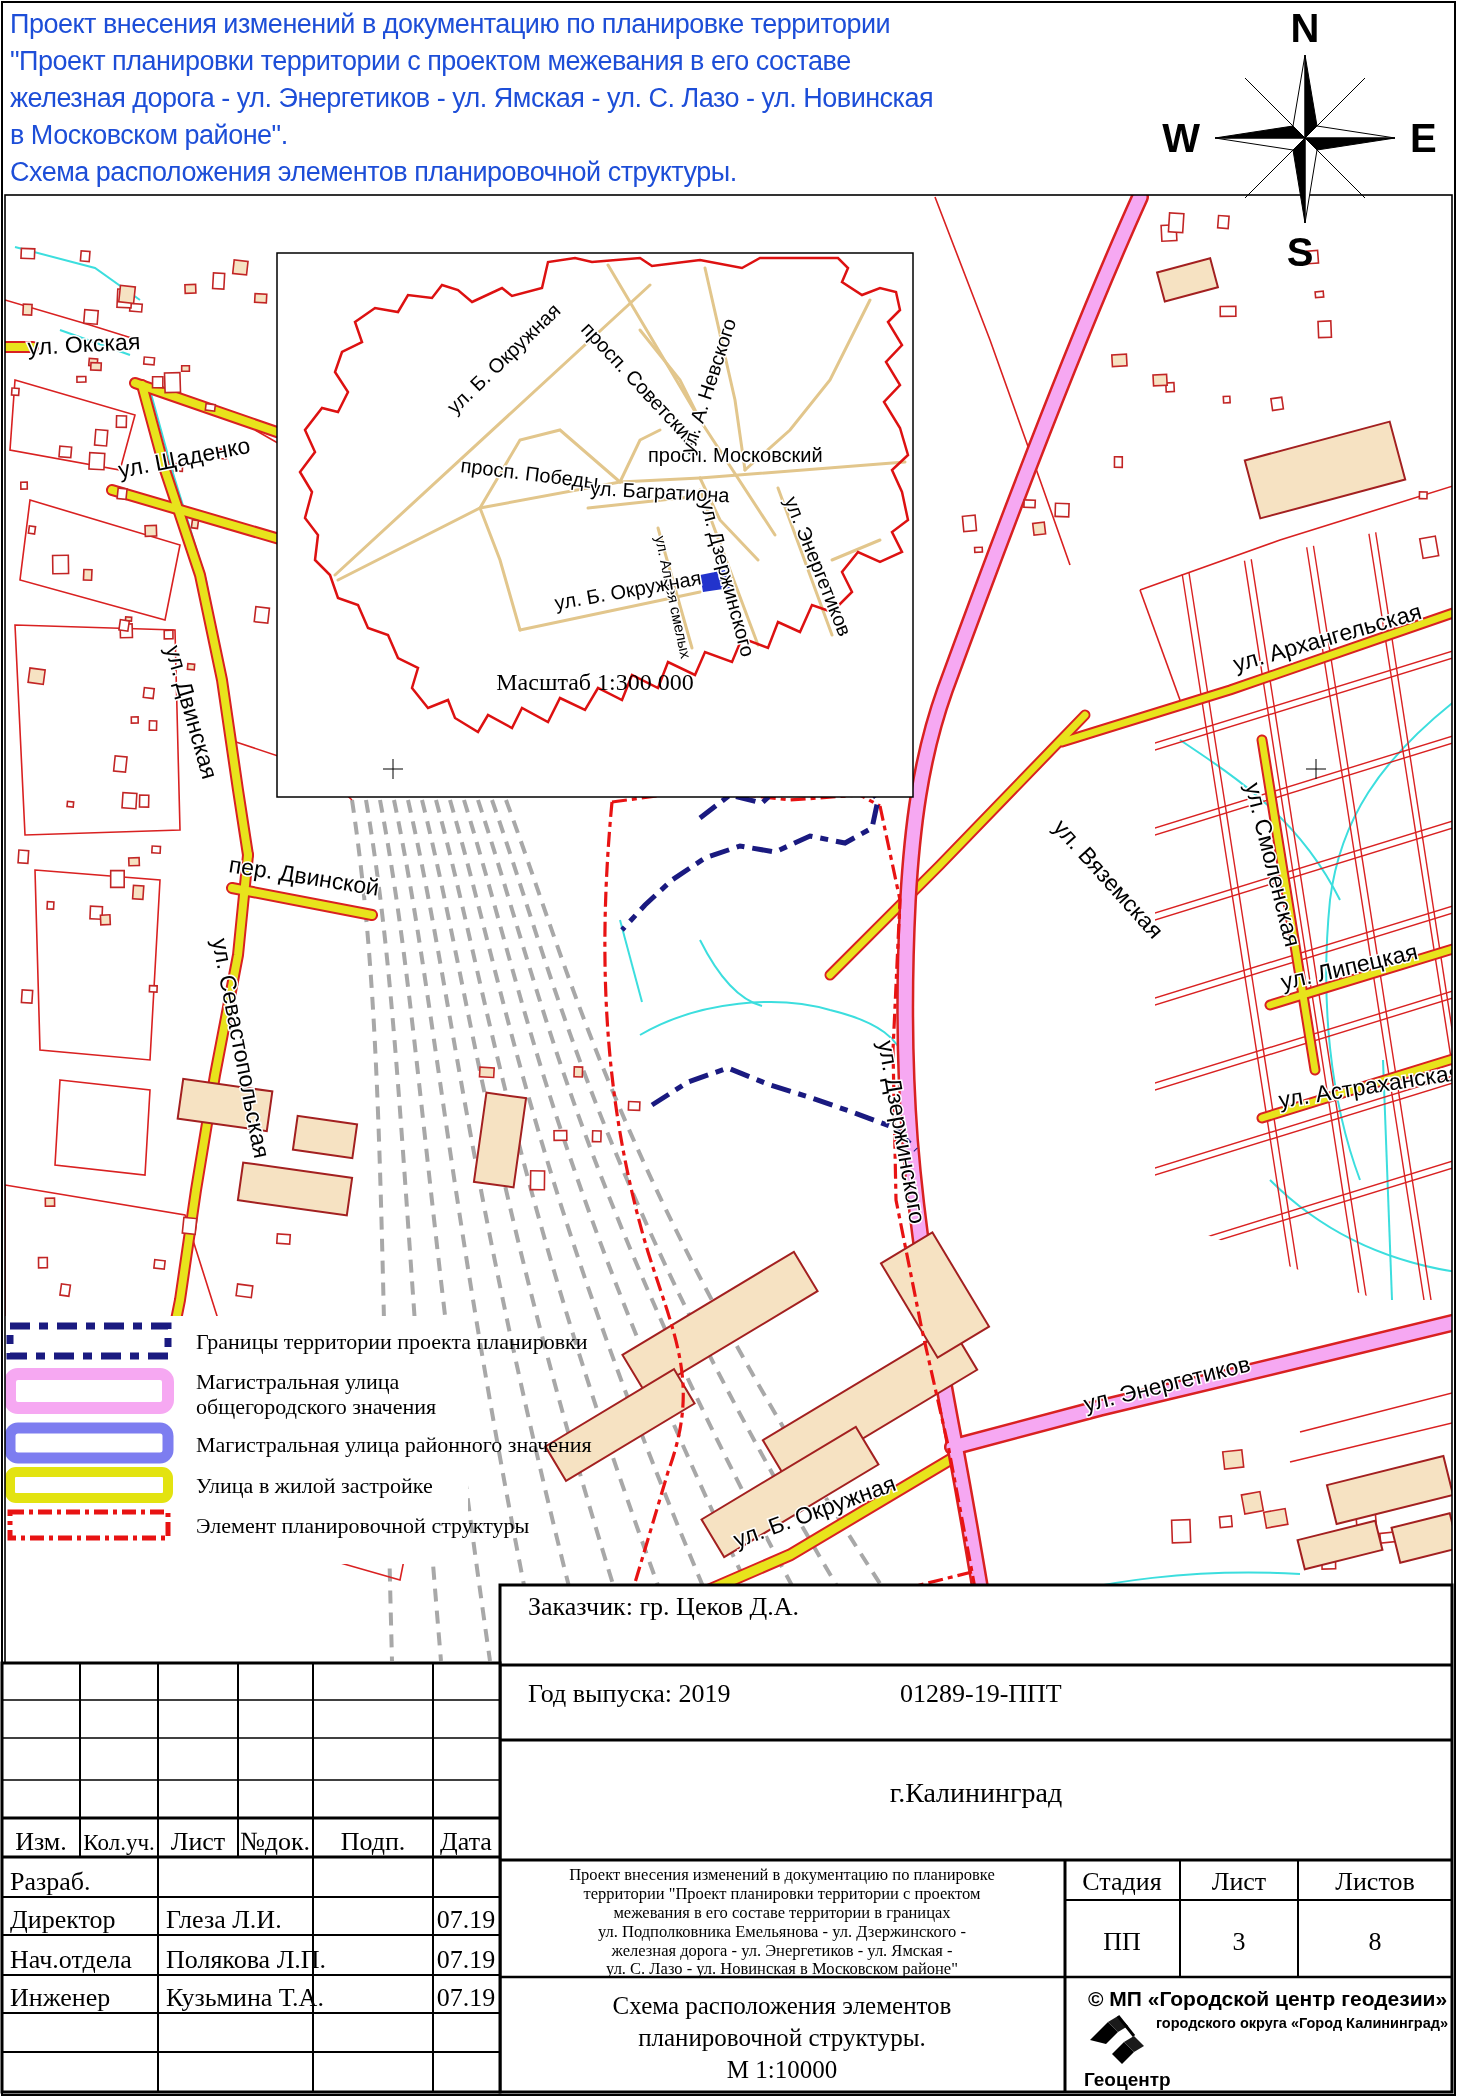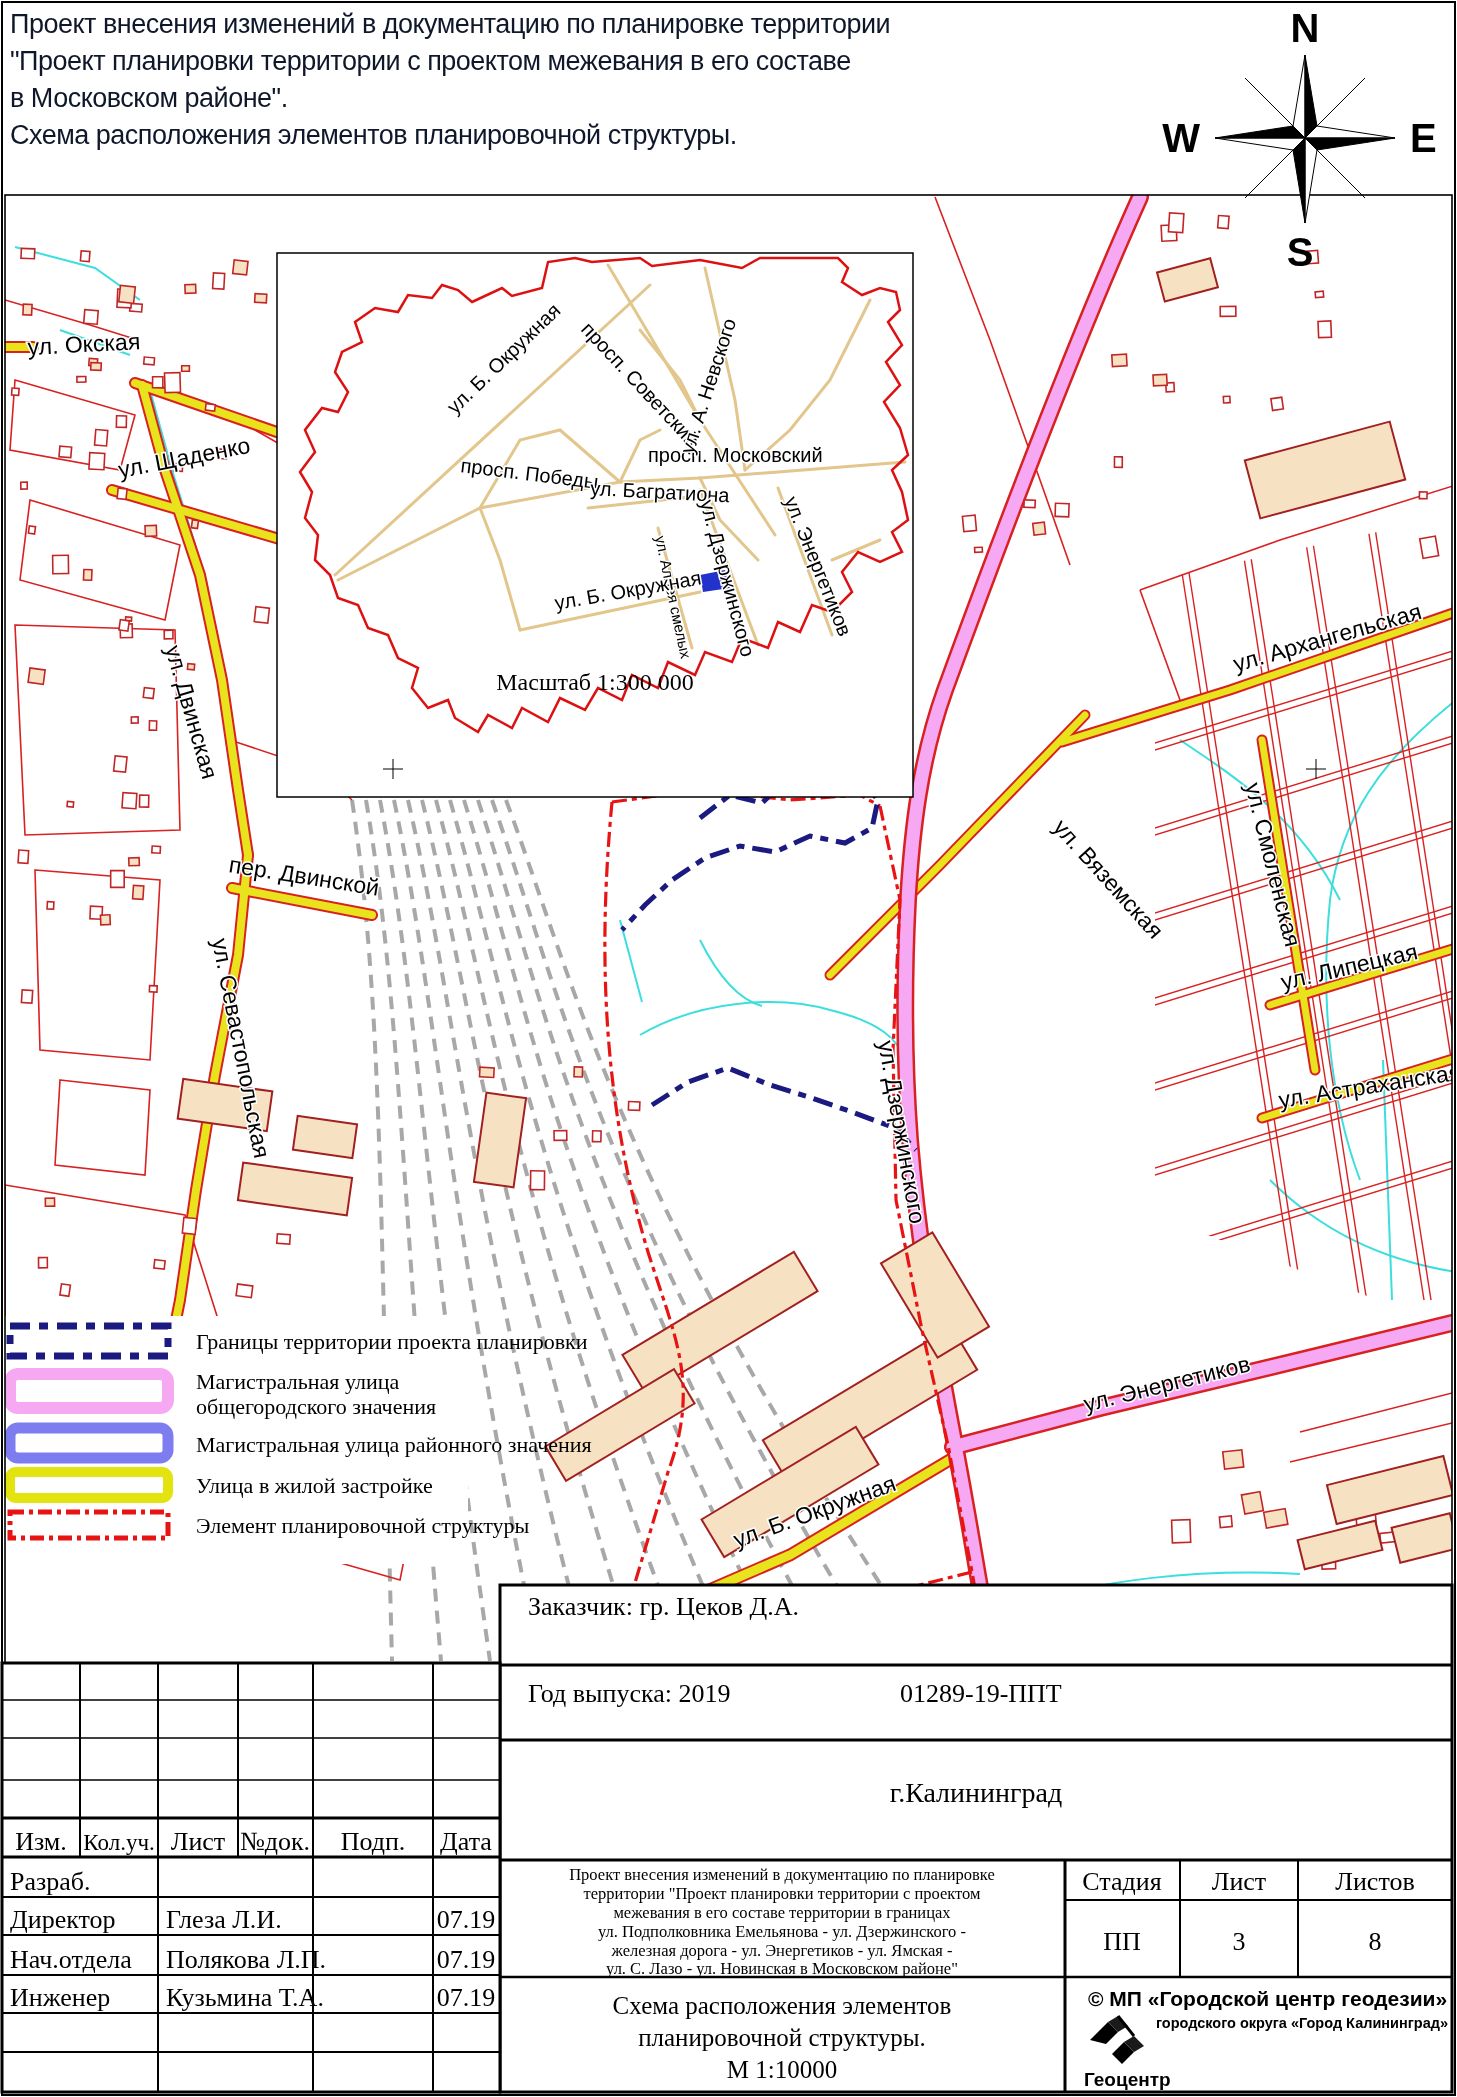--- a/index.html
+++ b/index.html
@@ -1,20 +1,20 @@
 <!DOCTYPE html>
 <html><head>
 <meta charset="utf-8">
 <style>
   html,body{margin:0;padding:0;background:#888;}
   .page{position:relative;width:1457px;height:2097px;background:#fff;overflow:hidden;
         font-family:"Liberation Sans",sans-serif;}
   .sheet-svg{position:absolute;left:0;top:0;}
   .title-block{position:absolute;left:10px;top:6px;width:1140px;
-      font-size:27px;line-height:37px;color:#0f172a;letter-spacing:-0.5px;}
+      font-size:27px;line-height:37px;color:#1d4ed8;letter-spacing:-0.5px;}
   
   text{user-select:none;}
   .lbl{font-family:"Liberation Sans",sans-serif;font-size:23px;fill:#000;
        stroke:#fff;stroke-width:3px;paint-order:stroke;}
   .ilbl{font-family:"Liberation Sans",sans-serif;font-size:20px;fill:#000;
        stroke:#fff;stroke-width:3px;paint-order:stroke;}
   .ilbl-sm{font-family:"Liberation Sans",sans-serif;font-size:15px;fill:#000;
        stroke:#fff;stroke-width:2.5px;paint-order:stroke;}
   .cap{font-family:"Liberation Serif",serif;font-size:24px;fill:#000;}
   .leg{font-family:"Liberation Serif",serif;font-size:22px;fill:#000;}
@@ -28,20 +28,21 @@
   .cmp{font-family:"Liberation Sans",sans-serif;font-weight:bold;font-size:40px;fill:#000;}
 </style>
 </head>
 <body>
 
 <div class="page">
 
   <div class="title-block">
     <div>Проект внесения изменений в документацию по планировке  территории</div>
     <div>"Проект планировки территории с проектом межевания в его составе</div>
+    <div>железная дорога -  ул. Энергетиков - ул. Ямская - ул. С. Лазо - ул. Новинская</div>
     <div>в Московском районе".</div>
     <div>Схема расположения элементов планировочной структуры.</div>
   </div>
 
   <svg class="sheet-svg" width="1457" height="2097" viewBox="0 0 1457 2097">
     <defs>
       <clipPath id="mapclip">
           <rect x="5" y="195" width="1447" height="1468"></rect>
         </clipPath>
       <clipPath id="gridclip">

